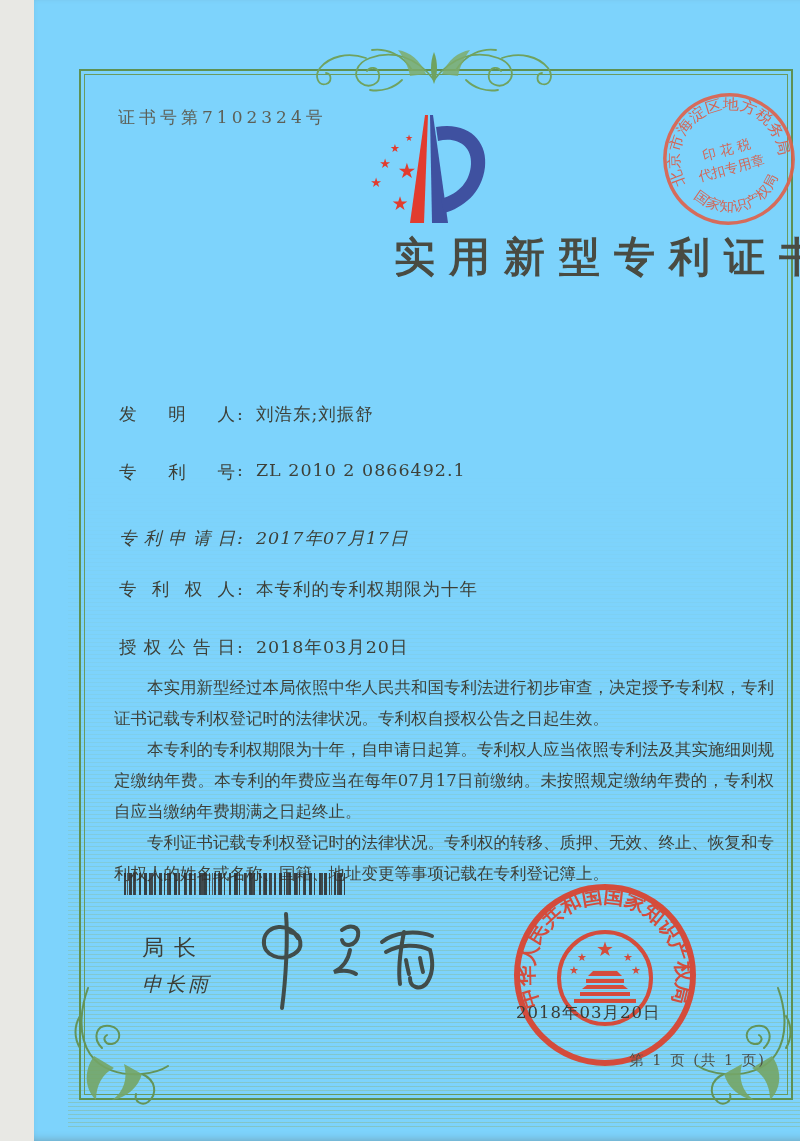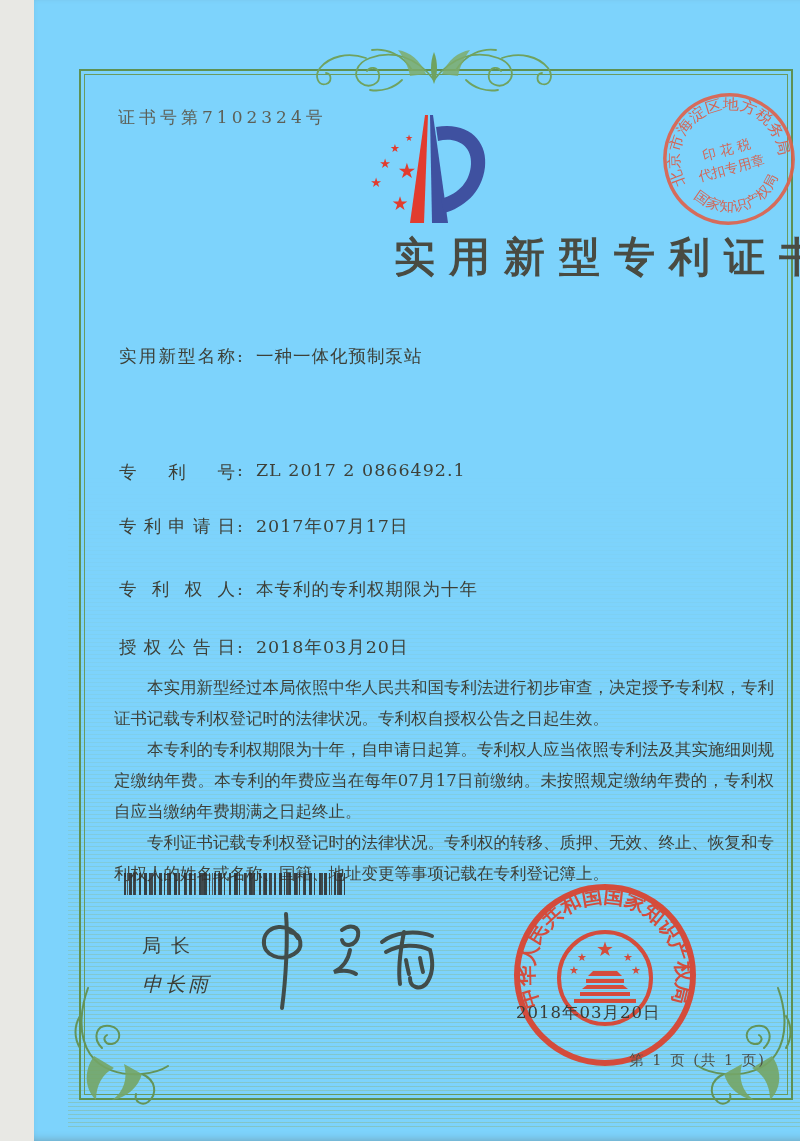--- a/index.html
+++ b/index.html
@@ -24,21 +24,21 @@
   .field .colon{display:inline-block;margin-left:2px;}
   .field .val{display:inline-block;margin-left:13px;letter-spacing:1px;}
   
   #body-text{left:80px;top:672px;width:660px;font-size:16.5px;line-height:31px;color:#3e4139;text-align:justify;}
   #body-text p{margin:0;text-indent:2em;}
   
   #barcode{left:90px;top:873px;width:224px;height:22px;opacity:.88;
     background-image:
       repeating-linear-gradient(90deg,#2c2c2c 0 2px,transparent 2px 5px,#2c2c2c 5px 8px,transparent 8px 10px,#2c2c2c 10px 11px,transparent 11px 15px),
       repeating-linear-gradient(90deg,transparent 0 3px,#4a4a4a 3px 4px,transparent 4px 9px,#383838 9px 12px,transparent 12px 17px);}
-  #signer-title{left:108px;top:933px;font-size:19px;letter-spacing:10px;color:#3c3f38;}
+  #signer-title{left:108px;top:933px;font-size:22px;letter-spacing:10px;color:#3c3f38;}
   #signer-name{left:108px;top:971px;font-size:20px;letter-spacing:3px;color:#3c3f38;font-style:italic;}
   #signature{left:212px;top:908px;z-index:2;}
   #seal{left:476px;top:880px;z-index:2;opacity:.95;}
   #seal-date{left:482px;top:1002px;width:190px;font-size:16.5px;letter-spacing:1px;color:#3a3d36;z-index:3;}
   #footer{left:22px;top:1051px;width:710px;text-align:right;font-size:14.5px;color:#4c4f47;letter-spacing:2px;}
   #tax-stamp{left:620px;top:84px;transform:rotate(-15deg);z-index:2;opacity:.9;}
   #logo{left:330px;top:111px;z-index:2;}
   .orn{position:absolute;z-index:2;}
 </style>
 </head>
@@ -112,27 +112,27 @@
     </text>
     <text font-size="13.5" fill="#dd5a44">
       <textPath href="#stampBottom" startOffset="0" textLength="102" lengthAdjust="spacingAndGlyphs">国家知识产权局</textPath>
     </text>
     <text x="75" y="70" text-anchor="middle" font-size="13.5" fill="#dd5a44">印 花 税</text>
     <text x="75" y="89" text-anchor="middle" font-size="13.5" fill="#dd5a44">代扣专用章</text>
   </svg>
 
   <div class="abs" id="title">实用新型专利证书</div>
 
-  <div class="field" style="top:344px;">
-    <span class="lbl">实用新型名称</span><span class="colon">:</span><span class="val">一种一体化预制泵站</span>
+  <div class="field" style="top:402px;">
+    <span class="lbl">发明人</span><span class="colon">:</span><span class="val">刘浩东;刘振舒</span>
   </div>
   <div class="field" style="top:460px;">
-    <span class="lbl">专利号</span><span class="colon">:</span><span class="val">ZL 2017 2 0866492.1</span>
+    <span class="lbl">专利号</span><span class="colon">:</span><span class="val">ZL 2010 2 0866492.1</span>
   </div>
-  <div class="field" style="top:514px;">
+  <div class="field" style="top:526px;font-style:italic;">
     <span class="lbl">专利申请日</span><span class="colon">:</span><span class="val">2017年07月17日</span>
   </div>
   <div class="field" style="top:577px;">
     <span class="lbl">专利权人</span><span class="colon">:</span><span class="val">本专利的专利权期限为十年</span>
   </div>
   <div class="field" style="top:635px;">
     <span class="lbl">授权公告日</span><span class="colon">:</span><span class="val">2018年03月20日</span>
   </div>
 
   <div class="abs" id="body-text">

